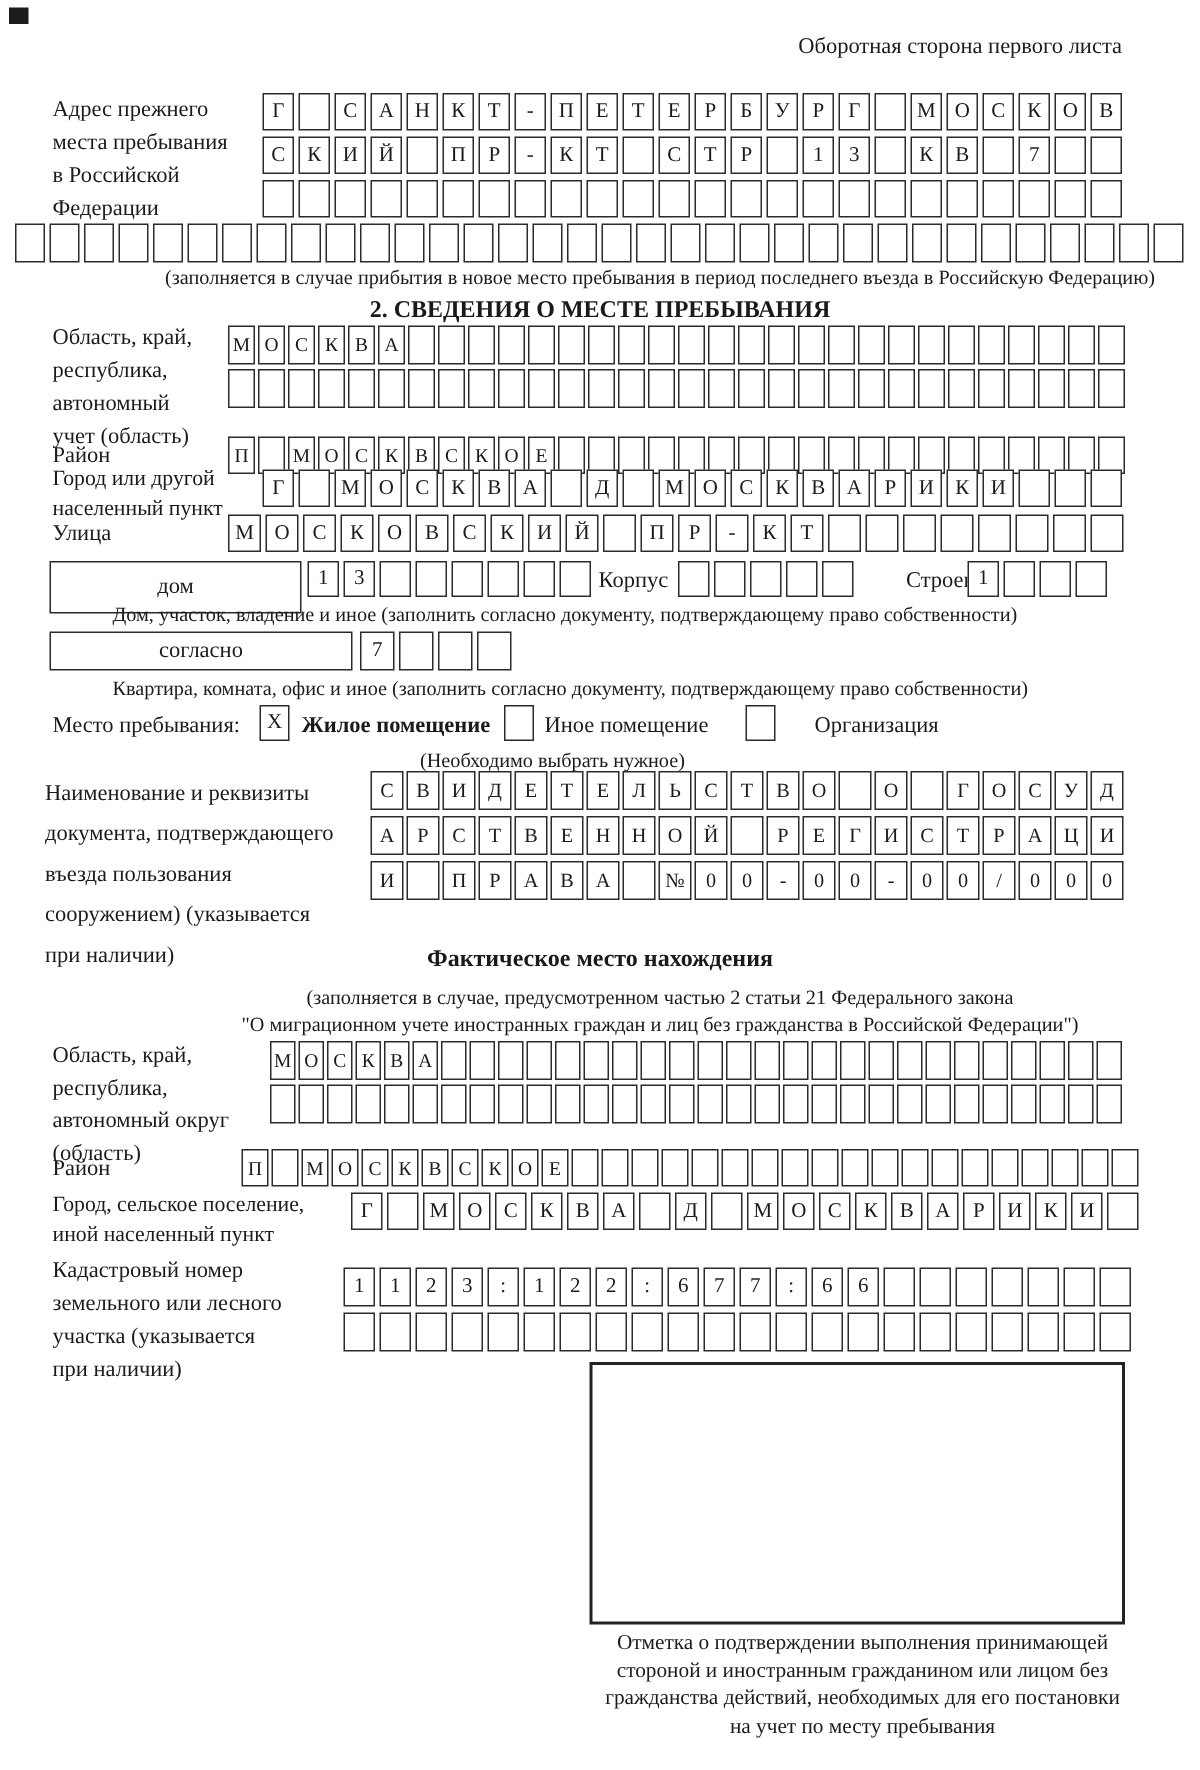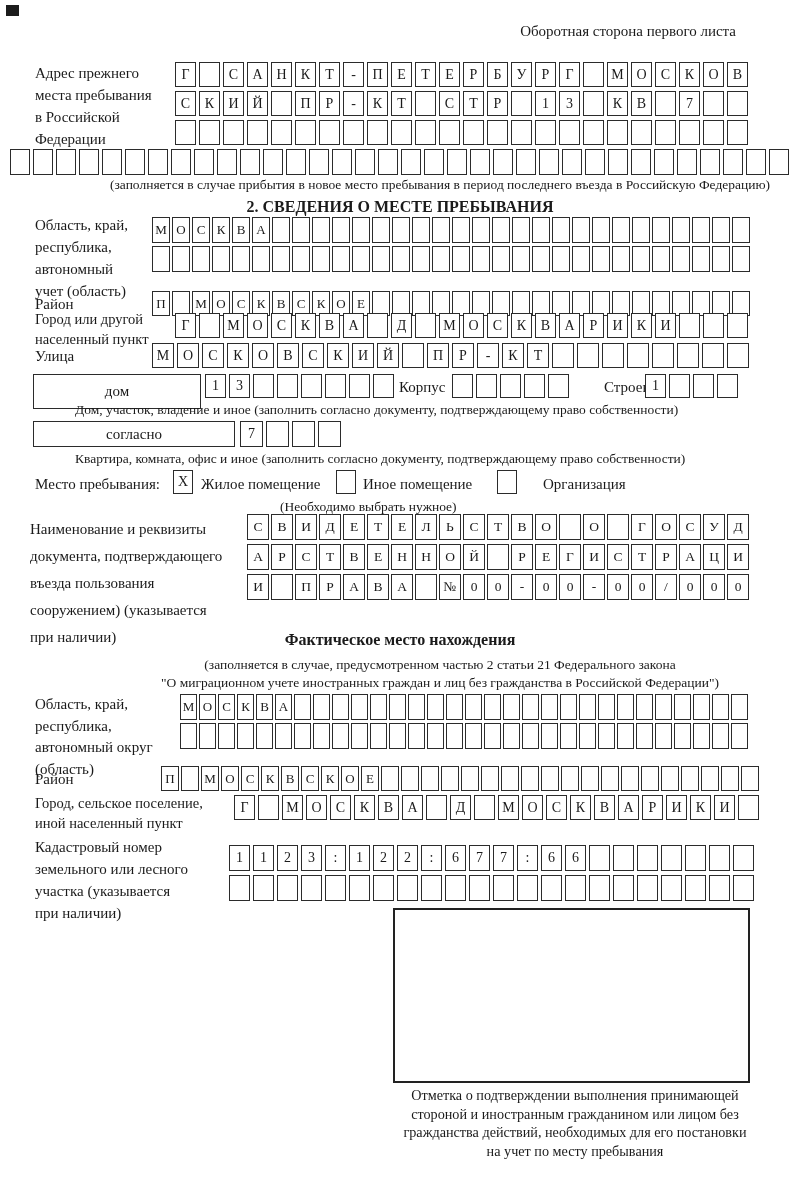--- a/index.html
+++ b/index.html
@@ -32,21 +32,21 @@
   .corner-mark { position:absolute; left:6px; top:5px; width:13px; height:11px; background:#1c1c1c; }
   .stamp-rect { position:absolute; left:393px; top:908px; width:357px; height:175px; border:2px solid #222; box-sizing:border-box; background:#fff; }
 </style>
 </head>
 <body>
 
 <div class="page">
 
   <div class="corner-mark"></div>
 
-  <div class="abs label" style="top:20px; right:64px;">Оборотная сторона первого листа</div>
+  <div class="abs label" style="top:20px; right:52px;">Оборотная сторона первого листа</div>
 
   <div class="abs label" style="left:35px; top:62px;">
       <div>Адрес прежнего</div>
       <div>места пребывания</div>
       <div>в Российской</div>
       <div>Федерации</div>
     </div>
   <div class="boxrow" style="left:175px; top:62px; --bw:21px; --bh:25px; --g:3px;">
       <span class="cell">Г</span>
       <span class="cell"></span>
@@ -361,21 +361,21 @@
   <div class="boxrow" style="left:240px; top:421px; --bw:23px; --bh:26px; --g:3px;">
       <span class="cell">7</span>
       <span class="cell"></span>
       <span class="cell"></span>
       <span class="cell"></span>
     </div>
   <div class="abs caption" style="left:35px; top:451px;">Квартира, комната, офис и иное (заполнить согласно документу, подтверждающему право собственности)</div>
 
   <div class="abs label" style="left:35px; top:473px;">Место пребывания:</div>
   <div class="checkbox" style="left:173px; top:470px;">X</div>
-  <div class="abs label" style="left:201px; top:473px;">Жилое помещение</div>
+  <div class="abs label" style="left:201px; top:473px;font-weight:bold;">Жилое помещение</div>
   <div class="checkbox" style="left:336px; top:470px;"></div>
   <div class="abs label" style="left:363px; top:473px;">Иное помещение</div>
   <div class="checkbox" style="left:497px; top:470px;"></div>
   <div class="abs label" style="left:543px; top:473px;">Организация</div>
   <div class="abs caption" style="left:240px; top:499px;">(Необходимо выбрать нужное)</div>
 
   <div class="abs label" style="left:30px; top:516px; line-height:27px;">
       <div>Наименование и реквизиты</div>
       <div>документа, подтверждающего</div>
       <div>въезда пользования</div>

